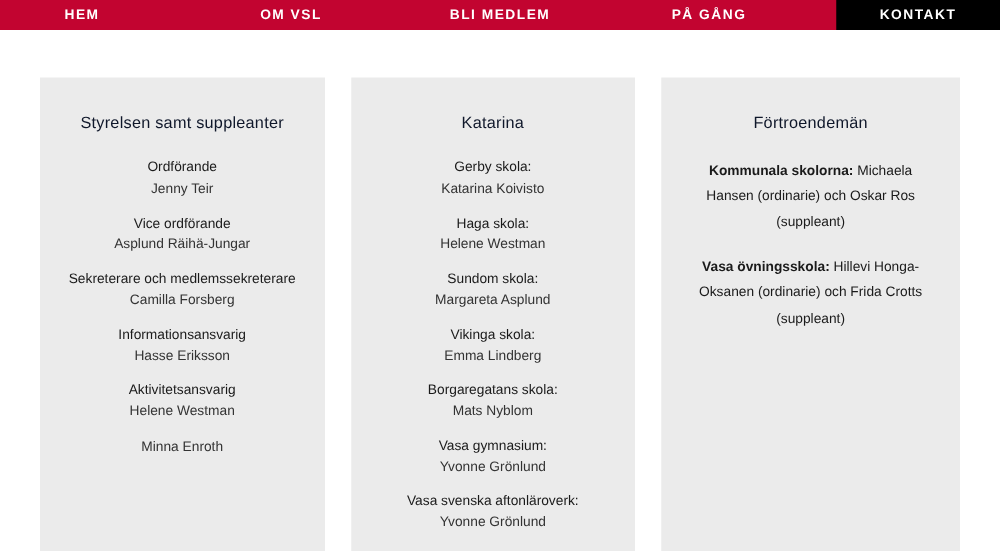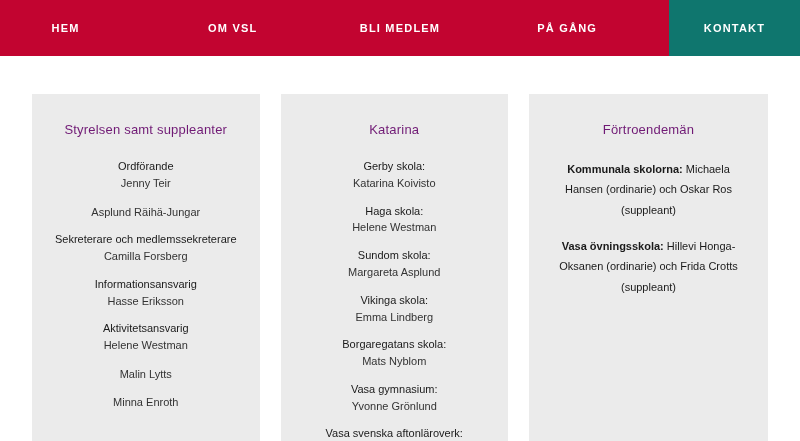--- a/index.html
+++ b/index.html
@@ -11,61 +11,61 @@
     height: 441px;
     background: #ffffff;
     font-family: "Liberation Sans", sans-serif;
     overflow: hidden;
   }
 
   
   .navbar {
     display: flex;
     width: 100%;
-    height: 56px;
+    height: 24px;
     background: #c20430;
     align-items: stretch;
     gap: 36px;
   }
   .nav-item {
     flex: 1 1 0;
     display: flex;
     align-items: center;
     justify-content: center;
     color: #ffffff;
     font-size: 11px;
     font-weight: bold;
     letter-spacing: 1.2px;
     text-transform: uppercase;
     cursor: pointer;
     user-select: none;
   }
   .nav-item.active {
-    background: #0f766e;
+    background: #000000;
   }
 
   
   .content {
     display: flex;
     gap: 21px;
     padding: 38px 32px 0 32px;
     box-sizing: border-box;
   }
   .card {
     background: #ebebeb;
     box-sizing: border-box;
     padding: 28px 16px 20px 16px;
     text-align: center;
   }
   .card.col-1 { width: 236px; }
   .card.col-2 { width: 236px; }
   .card.col-3 { width: 248px; }
 
   .card-title {
-    color: #701a75;
+    color: #0f172a;
     font-size: 13px;
     font-weight: normal;
     margin: 0 0 22px 0;
     letter-spacing: 0.2px;
   }
 
   .entry {
     margin-bottom: 11px;
   }
   .entry-role {
@@ -112,35 +112,35 @@
 
 <div class="content">
 
   <div class="card col-1">
     <h2 class="card-title">Styrelsen samt suppleanter</h2>
     <div class="entry">
       <div class="entry-role">Ordförande</div>
       <div class="entry-name">Jenny Teir</div>
     </div>
     <div class="entry">
+      <div class="entry-role">Vice ordförande</div>
       <div class="entry-name">Asplund Räihä-Jungar</div>
     </div>
     <div class="entry">
       <div class="entry-role">Sekreterare och medlemssekreterare</div>
       <div class="entry-name">Camilla Forsberg</div>
     </div>
     <div class="entry">
       <div class="entry-role">Informationsansvarig</div>
       <div class="entry-name">Hasse Eriksson</div>
     </div>
     <div class="entry">
       <div class="entry-role">Aktivitetsansvarig</div>
       <div class="entry-name">Helene Westman</div>
     </div>
-    <div class="entry-name-only">Malin Lytts</div>
     <div class="entry-name-only">Minna Enroth</div>
 
   </div>
 
   <div class="card col-2">
     <h2 class="card-title">Katarina</h2>
     <div class="entry">
       <div class="entry-role">Gerby skola:</div>
       <div class="entry-name">Katarina Koivisto</div>
     </div>

